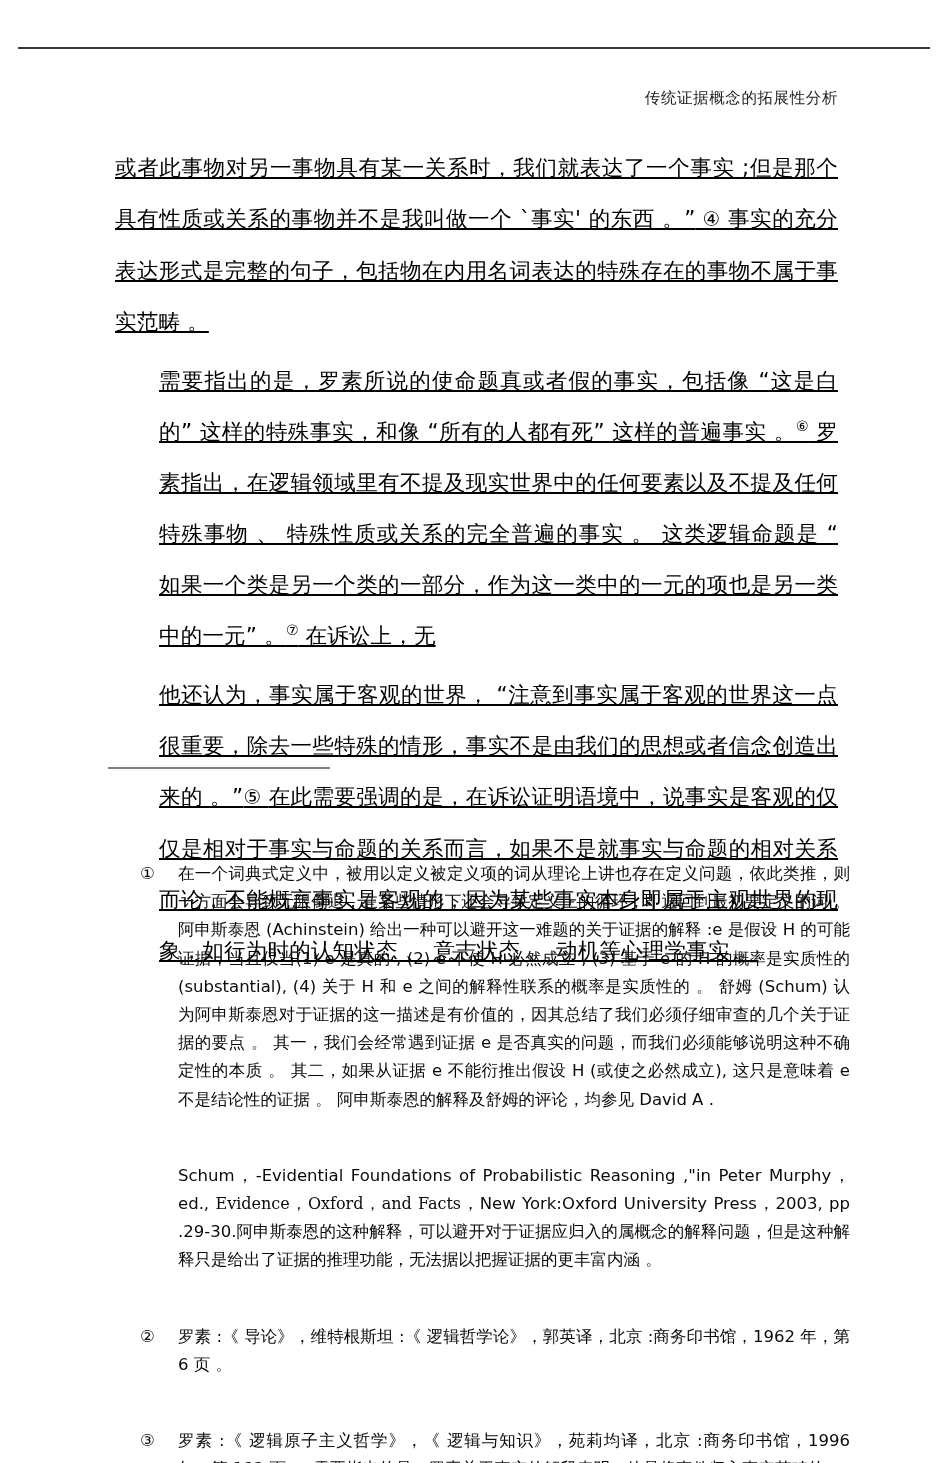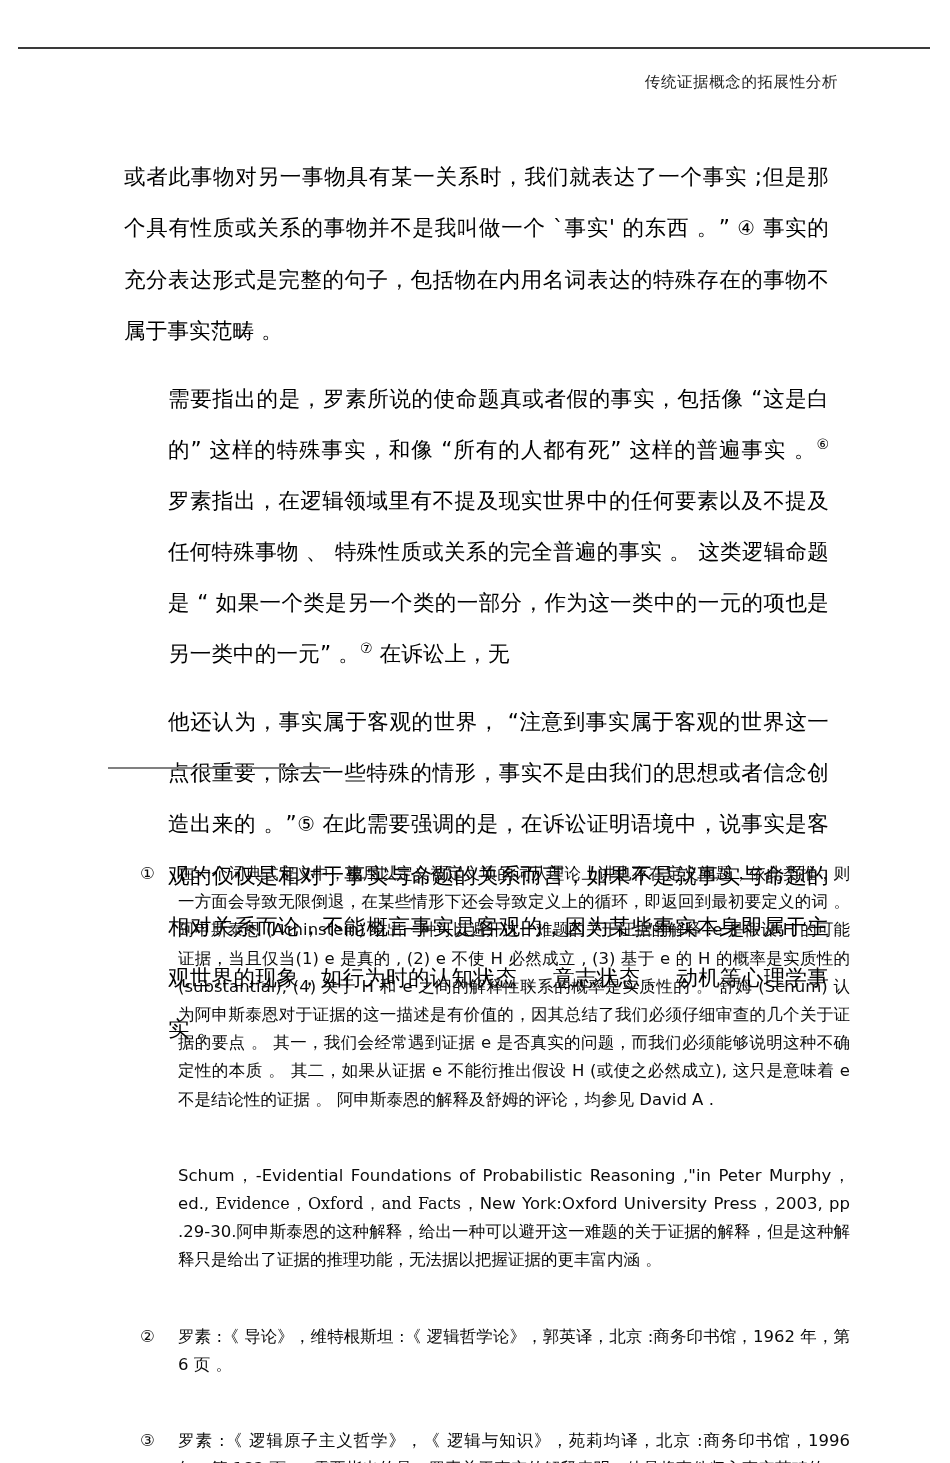--- a/index.html
+++ b/index.html
@@ -28,43 +28,44 @@
     position: absolute;
     left: 18px;
     top: 47px;
     width: 912px;
     height: 0;
     border-top: 2px solid #3a3a3a;
   }
   .running-head {
     position: absolute;
     right: 112px;
-    top: 72px;
+    top: 88px;
     font-size: 15.5px;
     letter-spacing: 0.6px;
     color: #1c1c1c;
     white-space: nowrap;
   }
 
   
   .body-area {
     position: absolute;
     left: 107px;
     top: 134px;
     width: 739px;
   }
   p.para {
-    margin: 17px;
+    margin: 8px;
     font-size: 21.5px;
     line-height: 51px;
     letter-spacing: 0.2px;
     text-align: justify;
     text-justify: inter-character;
     word-break: break-all;
     color: #000000;
+    text-decoration: underline;
   }
   p.para + p.para { margin-top: 0; }
   .indent { padding-left: 44px; }
 
   sup.fnref {
     font-size: 14px;
     vertical-align: super;
     line-height: 0;
     letter-spacing: 0;
   }
@@ -133,21 +134,21 @@
       </div>
   </div>
 
   <div class="fn-rule"></div>
 
   <div class="footnotes">
     <div id="footnotes-container">
         <div class="fn">
           <span class="fn-marker">①</span>
           <span class="fn-block"><span>在一个词典式定义中，被用以定义被定义项的词从理论上讲也存在定义问题，依此类推，则一方面会导致无限倒退，在某些情形下还会导致定义上的循环，即返回到最初要定义的词 。 阿申斯泰恩 (Achinstein) 给出一种可以避开这一难题的关于证据的解释 :e 是假设 H 的可能证据，当且仅当(1) e 是真的 , (2) e 不使 H 必然成立 , (3) 基于 e 的 H 的概率是实质性的 (substantial), (4) 关于 H 和 e 之间的解释性联系的概率是实质性的 。 舒姆 (Schum) 认为阿申斯泰恩对于证据的这一描述是有价值的，因其总结了我们必须仔细审查的几个关于证据的要点 。 其一，我们会经常遇到证据 e 是否真实的问题，而我们必须能够说明这种不确定性的本质 。 其二，如果从证据 e 不能衍推出假设 H (或使之必然成立), 这只是意味着 e 不是结论性的证据 。 阿申斯泰恩的解释及舒姆的评论，均参见 David A .</span></span>
-          <span class="fn-block"><span class="latin">Schum，-Evidential Foundations of Probabilistic Reasoning ,"in Peter Murphy，ed., </span><span class="serif-title latin">Evidence，Oxford，and Facts</span><span class="latin">，New York:Oxford University Press，2003, pp .29-30.</span><span>阿申斯泰恩的这种解释，给出一种可以避开这一难题的关于证据的解释，但是这种解释只是给出了证据的推理功能，无法据以把握证据的更丰富内涵 。</span></span>
+          <span class="fn-block"><span class="latin">Schum，-Evidential Foundations of Probabilistic Reasoning ,"in Peter Murphy，ed., </span><span class="serif-title latin">Evidence，Oxford，and Facts</span><span class="latin">，New York:Oxford University Press，2003, pp .29-30.</span><span>阿申斯泰恩的这种解释，可以避开对于证据应归入的属概念的解释问题，但是这种解释只是给出了证据的推理功能，无法据以把握证据的更丰富内涵 。</span></span>
         </div>
         <div class="fn">
           <span class="fn-marker">②</span>
           <span class="fn-block"><span>罗素 :《 导论》，维特根斯坦 :《 逻辑哲学论》，郭英译，北京 :商务印书馆，1962 年，第 6 页 。</span></span>
         </div>
         <div class="fn">
           <span class="fn-marker">③</span>
           <span class="fn-block"><span>罗素 :《 逻辑原子主义哲学》，《 逻辑与知识》，苑莉均译，北京 :商务印书馆，1996 年，第 182 页 。 需要指出的是，罗素关于事实的解释表明，他是将事件归入事实范畴的 。</span></span>
         </div>
       </div>

